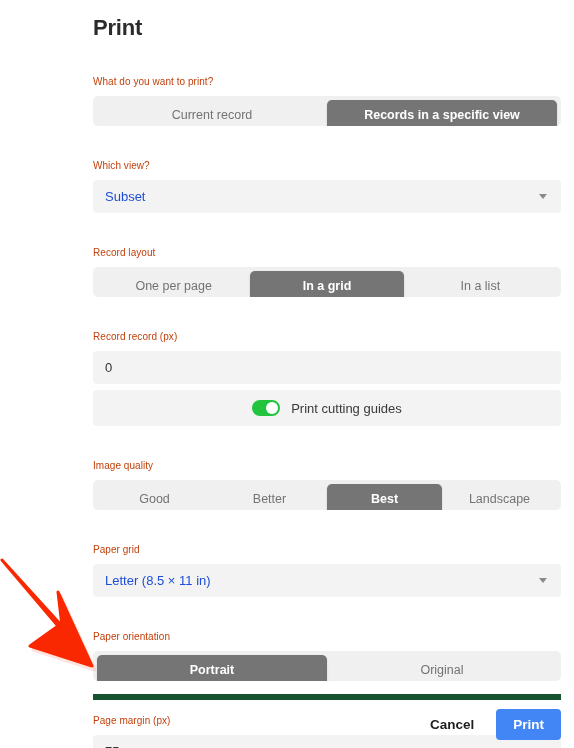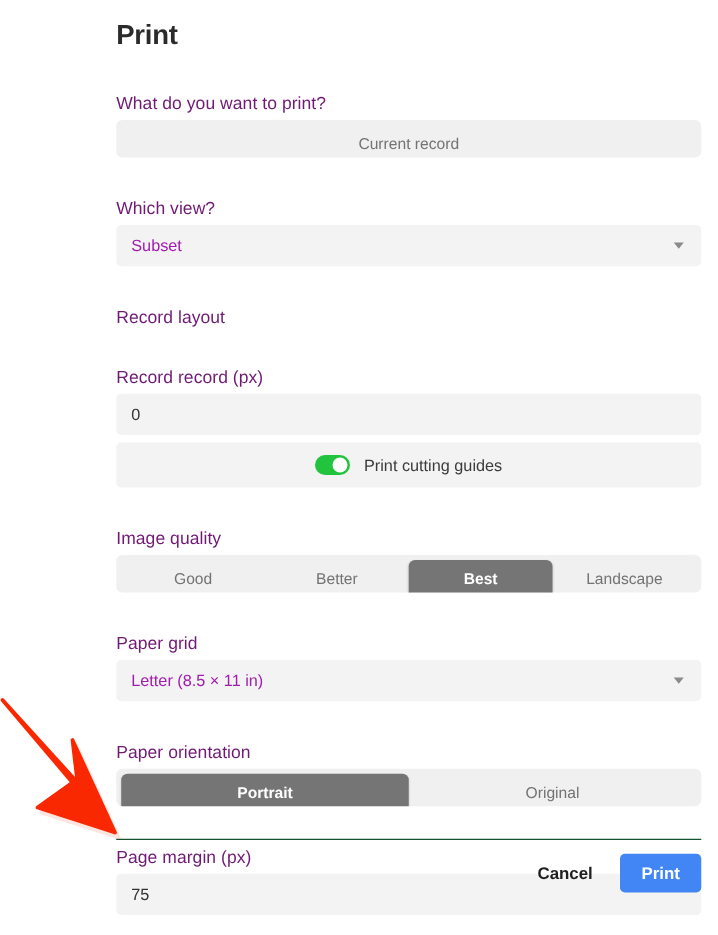--- a/index.html
+++ b/index.html
@@ -41,22 +41,22 @@
     margin: 0;
     padding-top: 14px;
     line-height: 28px;
   }
 
   .field-group {
     margin-top: 16px;
   }
 
   .field-label {
-    font-size: 14px;
-    color: #701a75;
+    font-size: 10px;
+    color: #c2410c;
     line-height: 16px;
     margin-bottom: 6px;
     letter-spacing: 0.05px;
     margin-top: 32px;
   }
 
   
   .segmented {
     display: flex;
     background: #f0f0f0;
@@ -100,21 +100,21 @@
   .selectfield {
     background: #f3f3f3;
     border-radius: 4px;
     height: 33px;
     display: flex;
     align-items: center;
     justify-content: space-between;
     padding: 0 12px;
     box-sizing: border-box;
     font-size: 13px;
-    color: #a21caf;
+    color: #1d4ed8;
     gap: 32px;
   }
   .chevron {
     width: 0;
     height: 0;
     border-left: 4.5px solid transparent;
     border-right: 4.5px solid transparent;
     border-top: 5px solid #8a8a8a;
     margin-right: 2px;
   }
@@ -151,23 +151,23 @@
   .toggle-label {
     font-size: 13px;
     color: #3a3a3a;
     margin-left: 11px;
   }
 
   
   .footer {
     position: absolute;
     left: 93px;
-    top: 671px;
+    top: 694px;
     width: 468px;
-    border-top: 1px solid #14532d;
+    border-top: 6px solid #14532d;
     height: 54px;
     display: flex;
     align-items: center;
     justify-content: flex-end;
     box-sizing: border-box;
   }
   .btn-cancel {
     font-size: 13.5px;
     color: #1f1f1f;
     font-weight: bold;
@@ -205,33 +205,39 @@
 
 <div class="dialog">
   <div class="content">
 
     <h1 class="title">Print</h1>
 
     <div class="field-group" style="margin-top:26px;">
       <div class="field-label">What do you want to print?</div>
       <div class="segmented">
         <div class="segment">Current record</div>
+        <div class="segment selected">Records in a specific view</div>
       </div>
     </div>
 
     <div class="field-group">
       <div class="field-label">Which view?</div>
       <div class="selectfield">
         <span>Subset</span>
         <span class="chevron"></span>
       </div>
     </div>
 
     <div class="field-group">
       <div class="field-label">Record layout</div>
+      <div class="segmented">
+        <div class="segment">One per page</div>
+        <div class="segment selected">In a grid</div>
+        <div class="segment">In a list</div>
+      </div>
     </div>
 
     <div class="field-group">
       <div class="field-label">Record record (px)</div>
       <div class="textfield">
         <span>0</span>
       </div>
 
       <div class="toggle-row">
         <span class="switch">

